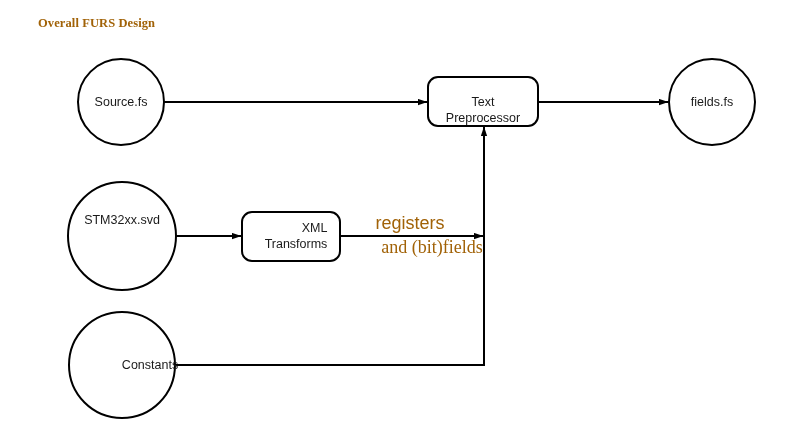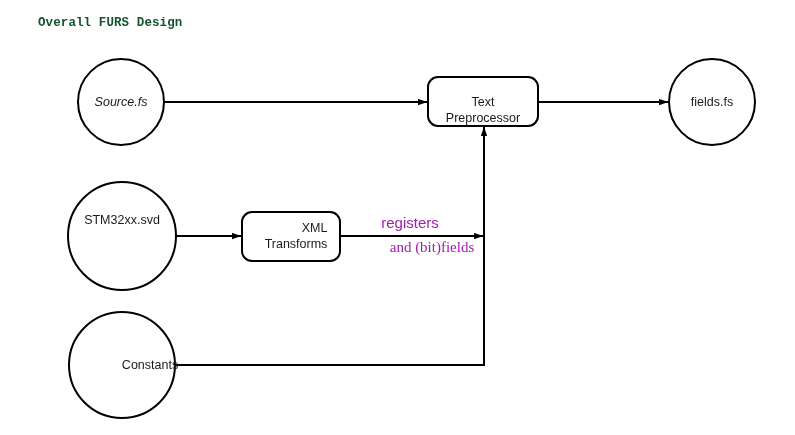--- a/index.html
+++ b/index.html
@@ -18,43 +18,43 @@
     position: absolute;
     left: 0;
     top: 0;
     width: 795px;
     height: 435px;
   }
   .diagram-title {
     position: absolute;
     left: 38px;
     top: 16px;
-    font-family: Liberation Mono, monospace;
+    font-family: Liberation Serif, serif;
     font-size: 12.5px;
     font-weight: bold;
-    color: #14532d;
+    color: #a16207;
     letter-spacing: 0.1px;
     white-space: nowrap;
   }
   .node-label {
     position: absolute;
     font-family: "Liberation Sans", sans-serif;
     font-size: 12.5px;
     color: #1a1a1a;
     text-align: center;
     line-height: 16px;
     white-space: pre-line;
     transform: translate(-50%, -50%);
     pointer-events: none;
   }
   .edge-label {
     position: absolute;
     font-family: "Liberation Sans", sans-serif;
-    font-size: 15px;
-    color: #a21caf;
+    font-size: 18px;
+    color: #a16207;
     text-align: center;
     line-height: 16px;
     white-space: nowrap;
     transform: translate(-50%, -50%);
     pointer-events: none;
   }
   .hit {
     position: absolute;
     background: transparent;
   }
@@ -91,21 +91,21 @@
 
     <line x1="340" y1="236" x2="483" y2="236" stroke="#000000" stroke-width="2" marker-end="url(#arrow)"></line>
 
     <line x1="175" y1="365" x2="484" y2="365" stroke="#000000" stroke-width="2"></line>
 
     <line x1="484" y1="366" x2="484" y2="127" stroke="#000000" stroke-width="2" marker-end="url(#arrow)"></line>
   </svg>
 
   <div class="diagram-title">Overall FURS Design</div>
 
-  <div class="node-label" style="left:121px; top:102px;font-style:italic;">Source.fs</div>
+  <div class="node-label" style="left:121px; top:102px;">Source.fs</div>
 
   <div class="node-label" style="left:483px; top:110px;">Text
 Preprocessor</div>
 
   <div class="node-label" style="left:712px; top:102px;">fields.fs</div>
 
   <div class="node-label" style="left:122px; top:220px;">STM32xx.svd</div>
 
   <div class="node-label" style="left:296px; top:236px;text-align:right;">XML
 Transforms</div>

